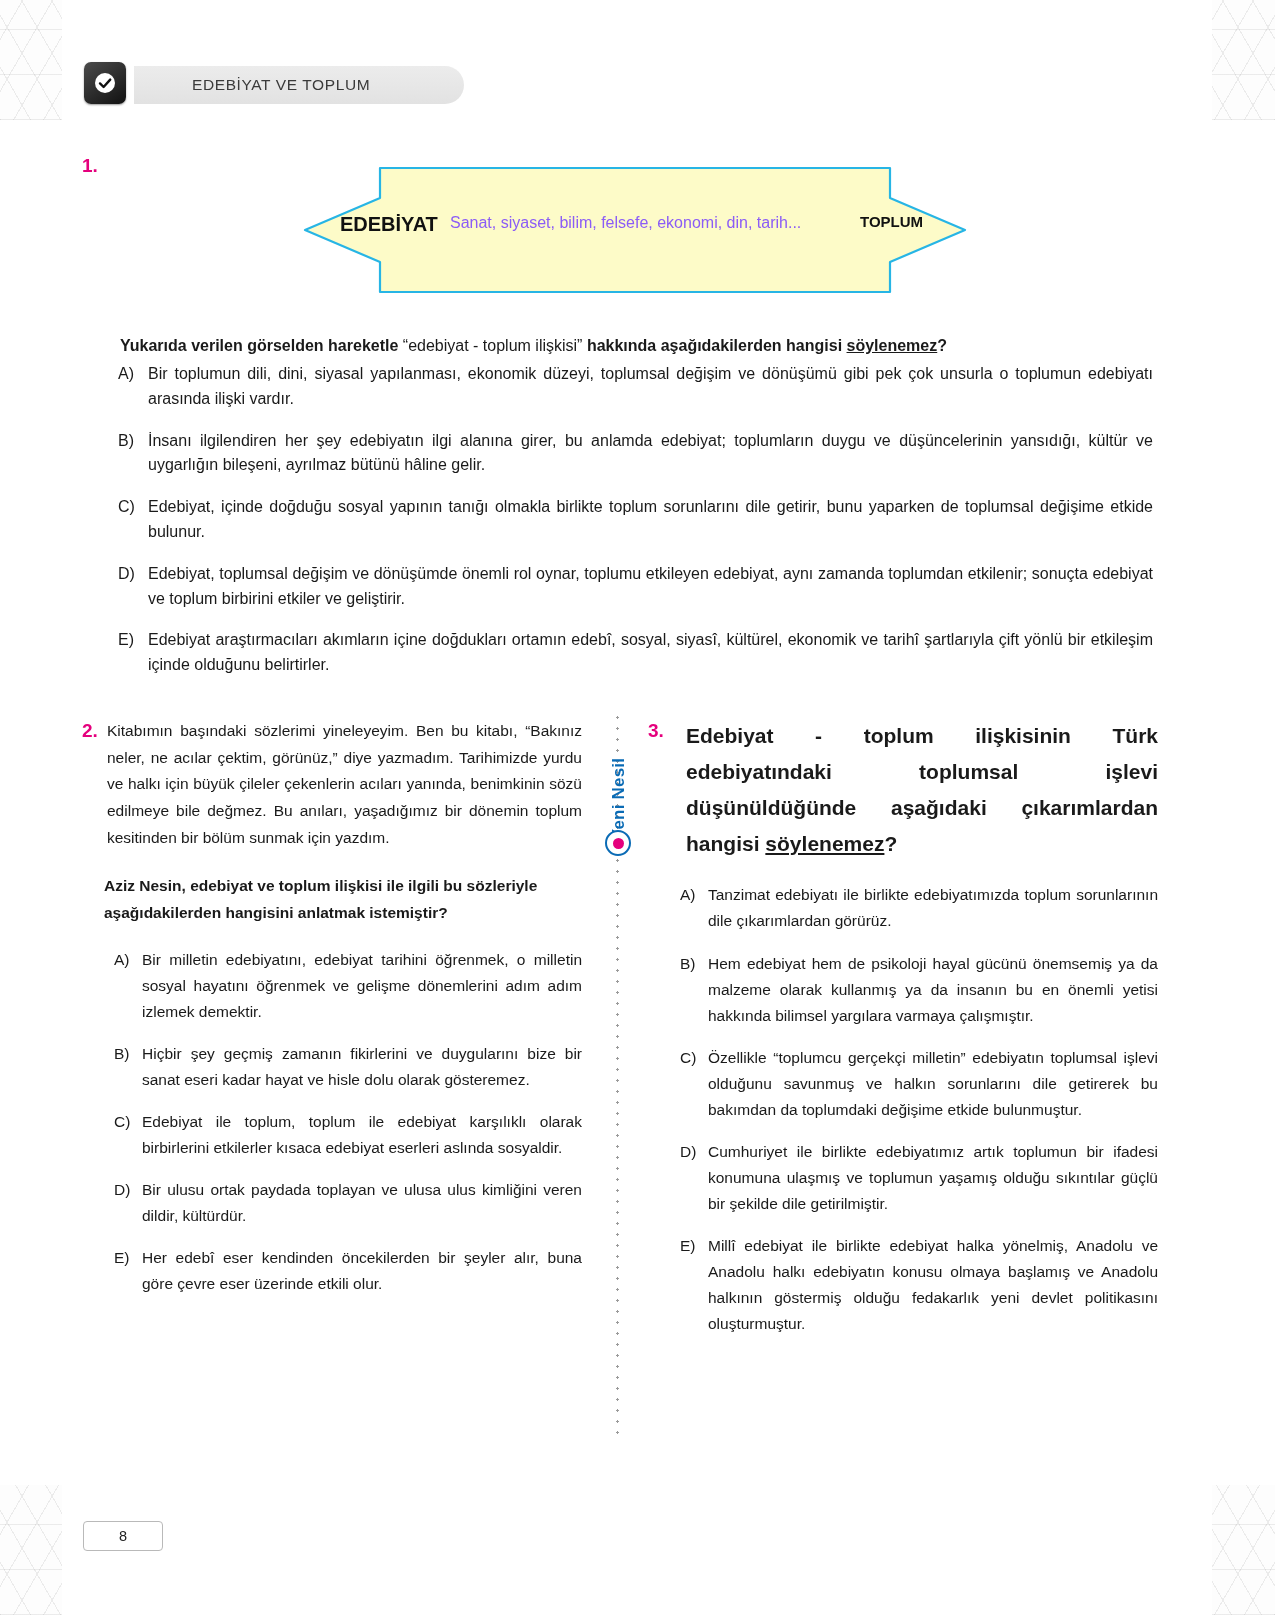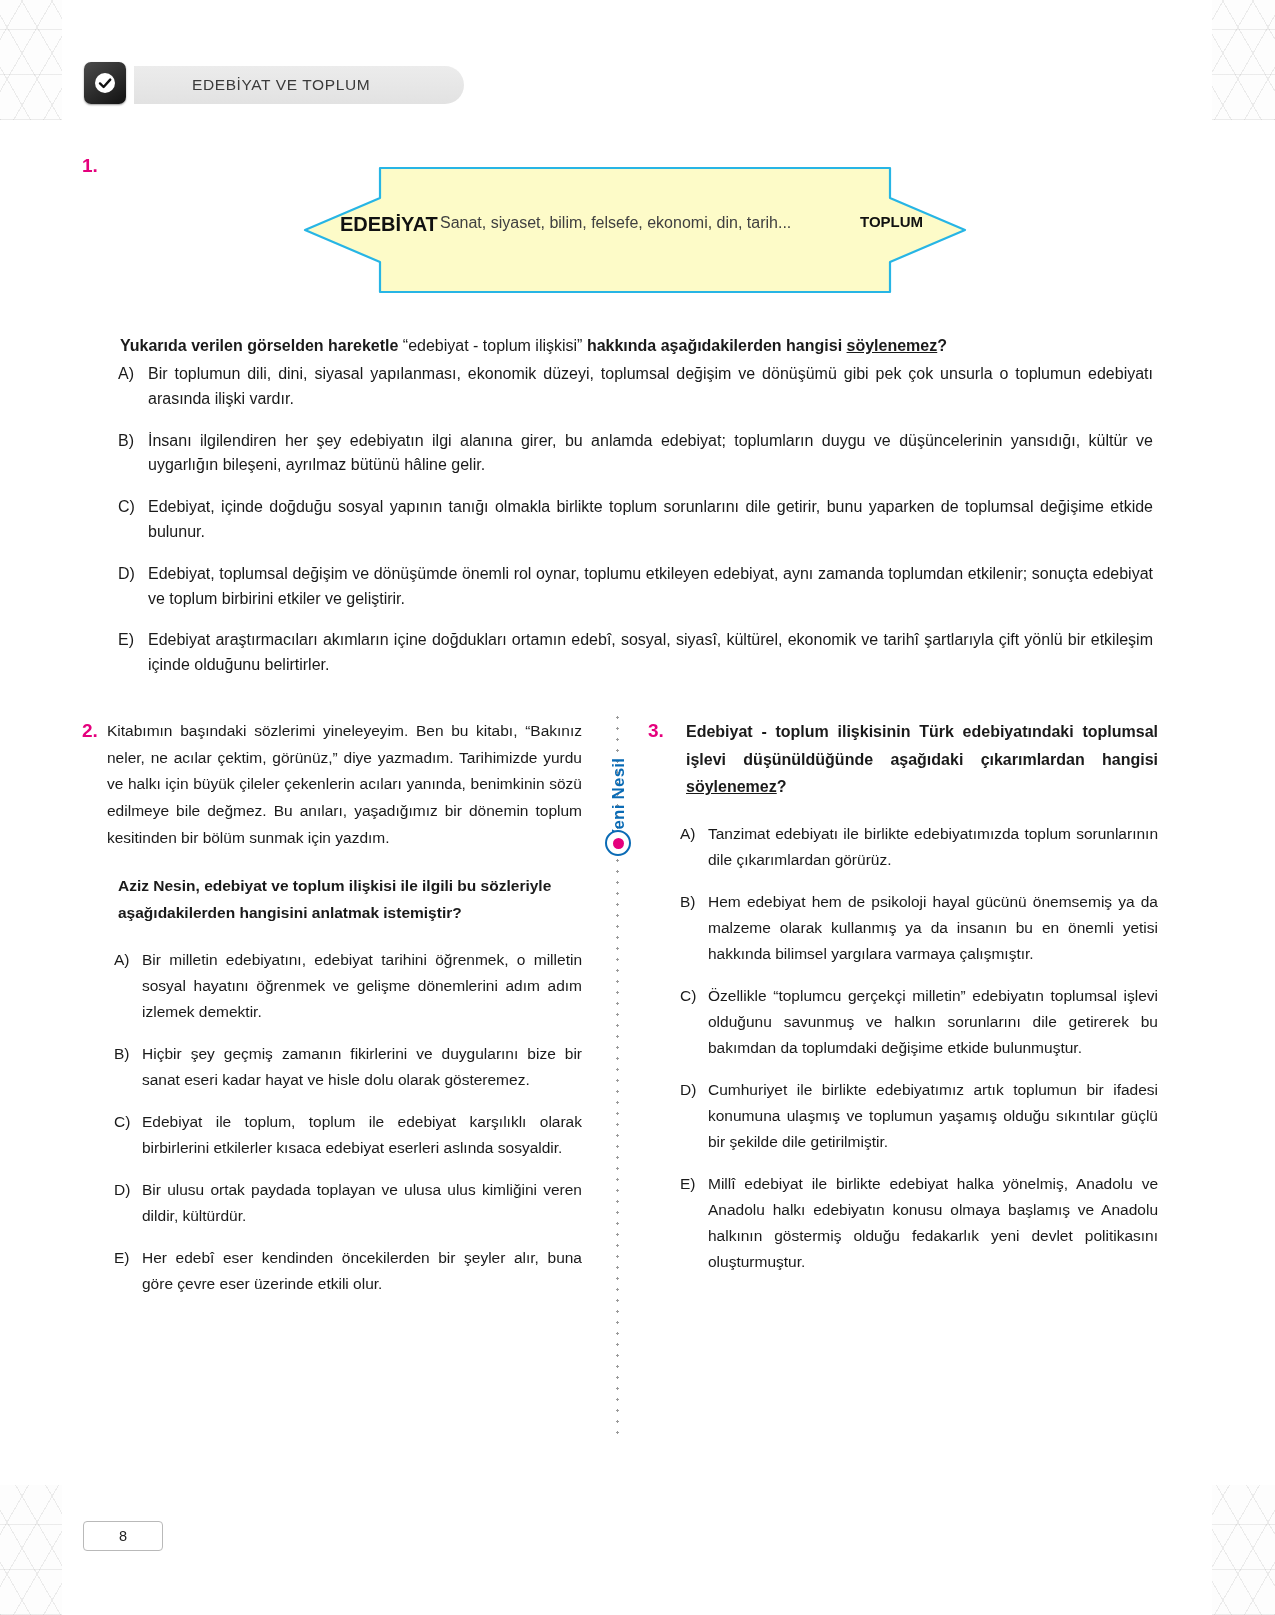--- a/index.html
+++ b/index.html
@@ -56,21 +56,21 @@
   }
   .q1num { position:absolute; left:82px; top:155px; }
 
   
   .arrow-wrap { position:absolute; left:300px; top:150px; width:670px; height:160px; }
   .arrow-wrap svg { display:block; }
   .arrow-label-left {
     position:absolute; left:40px; top:63px; font-size:20px; font-weight:bold; color:#111;
   }
   .arrow-label-mid {
-    position:absolute; left:140px; top:64px; font-size:16px; color:#404040;
+    position:absolute; left:150px; top:64px; font-size:16px; color:#8b5cf6;
   }
   .arrow-label-right {
     position:absolute; left:560px; top:63px; font-size:15px; font-weight:bold; color:#111;
   }
 
   .q1-stem {
     position:absolute; left:120px; top:318px; width:1030px;
     font-size:16px; line-height:1.5;margin-top:16px;
   }
   .q1-stem b { font-weight:bold; }
@@ -88,31 +88,31 @@
   .col-left { position:absolute; left:82px; top:718px; width:500px; }
   .col-right { position:absolute; left:648px; top:718px; width:510px; }
 
   .col-left .qnum-inline, .col-right .qnum-inline {
     position:absolute; left:0; top:2px;
   }
   .lead {
     margin-left:25px; font-size:15.5px; line-height:1.72; text-align:justify;
   }
   .bold-q {
-    margin-left:36px; margin-top:22px; font-size:15.5px; line-height:1.72;
+    margin-left:22px; margin-top:22px; font-size:15.5px; line-height:1.72;
     font-weight:bold; text-align:left;
   }
   .opt-col {
     margin-left:32px; margin-top:20px;
   }
   .opt-col .opt { font-size:15.5px; line-height:1.68; margin-bottom:16px; }
   .opt-col .opt .lbl { width:28px; flex:0 0 28px; }
 
   .right-stem {
-    margin-left:38px; font-size:16px; line-height:1.72; font-weight:bold; text-align:justify;
+    margin-left:38px; font-size:21px; line-height:1.72; font-weight:bold; text-align:justify;
   }
 
   
   .divider { position:absolute; left:616px; top:712px; height:730px; width:3px; }
   .divider .dots {
     position:absolute; left:0; top:0; width:3px; height:100%;
     background-image:radial-gradient(circle, #9a9a9a 1.2px, transparent 1.4px);
     background-size:3px 11px;
   }
   .badge {

